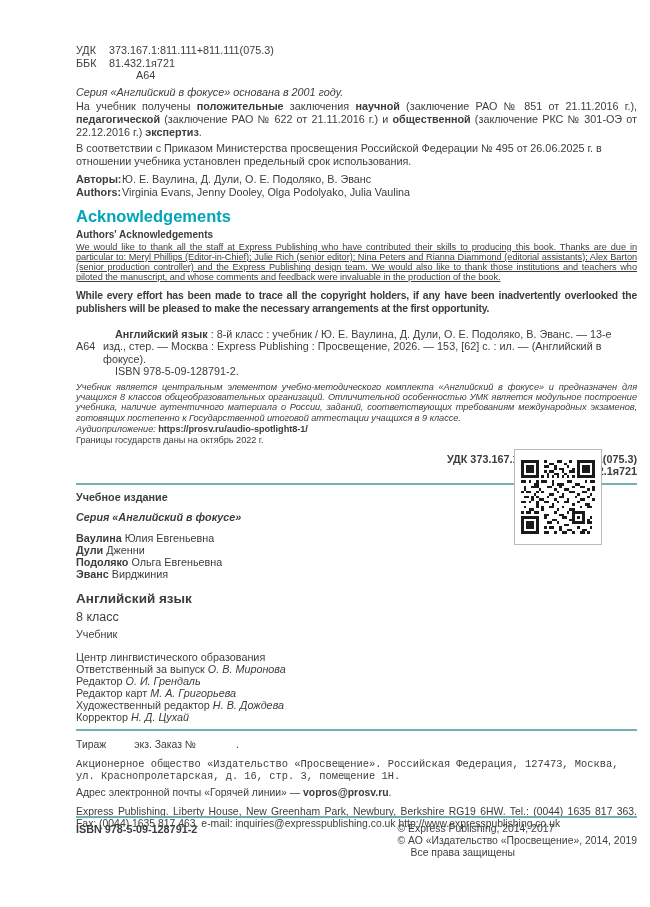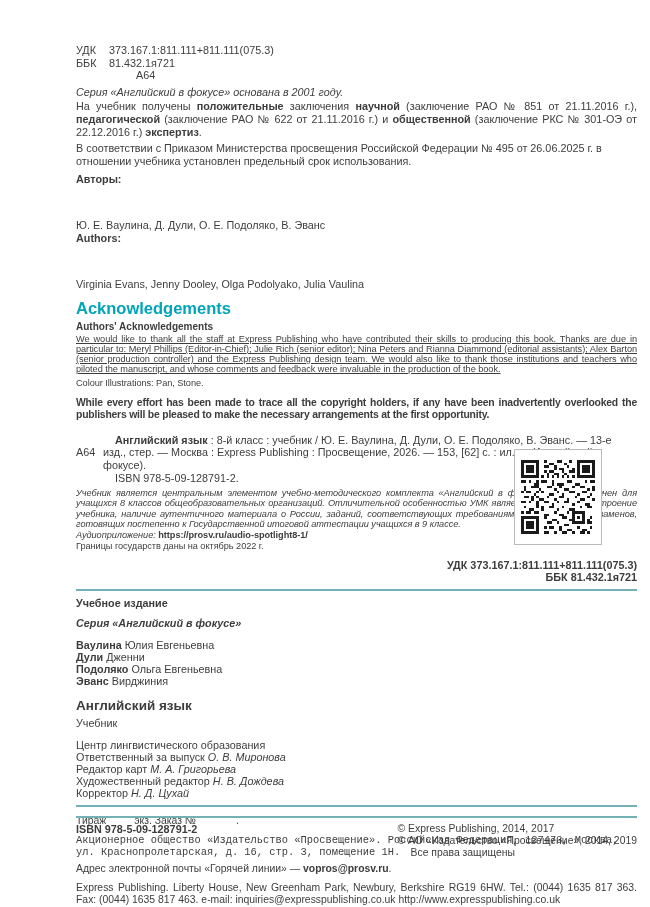--- a/index.html
+++ b/index.html
@@ -13,21 +13,21 @@
   .it{font-style:italic;}
   .just{text-align:justify;}
   .small{font-size:9.2px;line-height:10.2px;letter-spacing:-0.05px;}
   .meta-row{display:flex;}
   .meta-label{width:33px;flex:0 0 33px;}
   .a64-top{margin-left:27px;}
   .series-note{margin-top:4px;font-style:italic;}
   .expertise{margin-top:2px;}
   .order{margin-top:4px;}
   .authors-block{margin-top:6px;}
-  .authors-row{display:flex;flex-direction:column;}
+  .authors-row{display:flex;}
   .authors-label{font-weight:bold;width:46px;flex:0 0 46px;}
   .ack-heading{margin:8px 0 0;color:#00a5b8;font-size:16.5px;line-height:19px;font-weight:bold;}
   .ack-sub{margin-top:3px;font-weight:bold;font-size:10px;line-height:11px;}
   .ack-body{margin-top:2px;text-decoration:underline;}
   .colour-line{margin-top:4px;}
   .notice{margin-top:8px;font-weight:bold;font-size:10.4px;line-height:12.6px;letter-spacing:-0.2px;}
   .card{position:relative;padding-left:27px;margin-top:12px;}
   .card-code{position:absolute;left:0;top:12.6px;}
   .card-text{text-indent:12px;}
   .card-isbn{padding-left:12px;}
@@ -92,21 +92,20 @@
       </div>
     <div class="authors-row">
         <span class="authors-label">Authors:</span>
         <span>Virginia Evans, Jenny Dooley, Olga Podolyako, Julia Vaulina</span>
       </div>
   </div>
 
   <div class="ack-heading">Acknowledgements</div>
   <div class="ack-sub">Authors' Acknowledgements</div>
   <div class="ack-body small just">We would like to thank all the staff at Express Publishing who have contributed their skills to producing this book. Thanks are due in particular to: Meryl Phillips (Editor-in-Chief); Julie Rich (senior editor); Nina Peters and Rianna Diammond (editorial assistants); Alex Barton (senior production controller) and the Express Publishing design team. We would also like to thank those institutions and teachers who piloted the manuscript, and whose comments and feedback were invaluable in the production of the book.</div>
-  <div class="colour-line small">Colour Illustrations: Pan, Stone.</div>
 
   <div class="notice just">While every effort has been made to trace all the copyright holders, if any have been inadvertently overlooked the publishers will be pleased to make the necessary arrangements at the first opportunity.</div>
 
   <div class="card">
     <span class="card-code">А64</span>
     <div class="card-text"><span class="b">Английский язык</span><span> : 8-й класс : учебник / Ю. Е. Ваулина, Д. Дули, О. Е. Подоляко, В. Эванс. — 13-е изд., стер. — Москва : Express Publishing : Просвещение, 2026. — 153, [62] с. : ил. — (Английский в фокусе).</span></div>
     <div class="card-isbn">ISBN 978-5-09-128791-2.</div>
   </div>
 
   <div class="annotation small just">Учебник является центральным элементом учебно-методического комплекта «Английский в фокусе» и предназначен для учащихся 8 классов общеобразовательных организаций. Отличительной особенностью УМК является модульное построение учебника, наличие аутентичного материала о России, заданий, соответствующих требованиям международных экзаменов, готовящих постепенно к Государственной итоговой аттестации учащихся в 9 классе.</div>
@@ -124,25 +123,27 @@
   <div class="edition-series">Серия «Английский в фокусе»</div>
 
   <div class="names">
     <div><span class="b">Ваулина</span> <span>Юлия Евгеньевна</span></div>
     <div><span class="b">Дули</span> <span>Дженни</span></div>
     <div><span class="b">Подоляко</span> <span>Ольга Евгеньевна</span></div>
     <div><span class="b">Эванс</span> <span>Вирджиния</span></div>
   </div>
 
   <div class="edition-title">Английский язык</div>
+  <div class="edition-grade">8 класс</div>
   <div class="edition-type">Учебник</div>
 
   <div class="dept">Центр лингвистического образования</div>
   <div class="staff">
     <div><span>Ответственный за выпуск </span><span class="it">О. В. Миронова</span></div>
+    <div><span>Редактор </span><span class="it">О. И. Грендаль</span></div>
     <div><span>Редактор карт </span><span class="it">М. А. Григорьева</span></div>
     <div><span>Художественный редактор </span><span class="it">Н. В. Дождева</span></div>
     <div><span>Корректор </span><span class="it">Н. Д. Цухай</span></div>
   </div>
 
   <div class="rule"></div>
 
   <div class="print-block">
     <div><span>Тираж</span><span class="gap1"></span><span>экз. Заказ №</span><span class="gap2"></span><span>.</span></div>
   </div>

